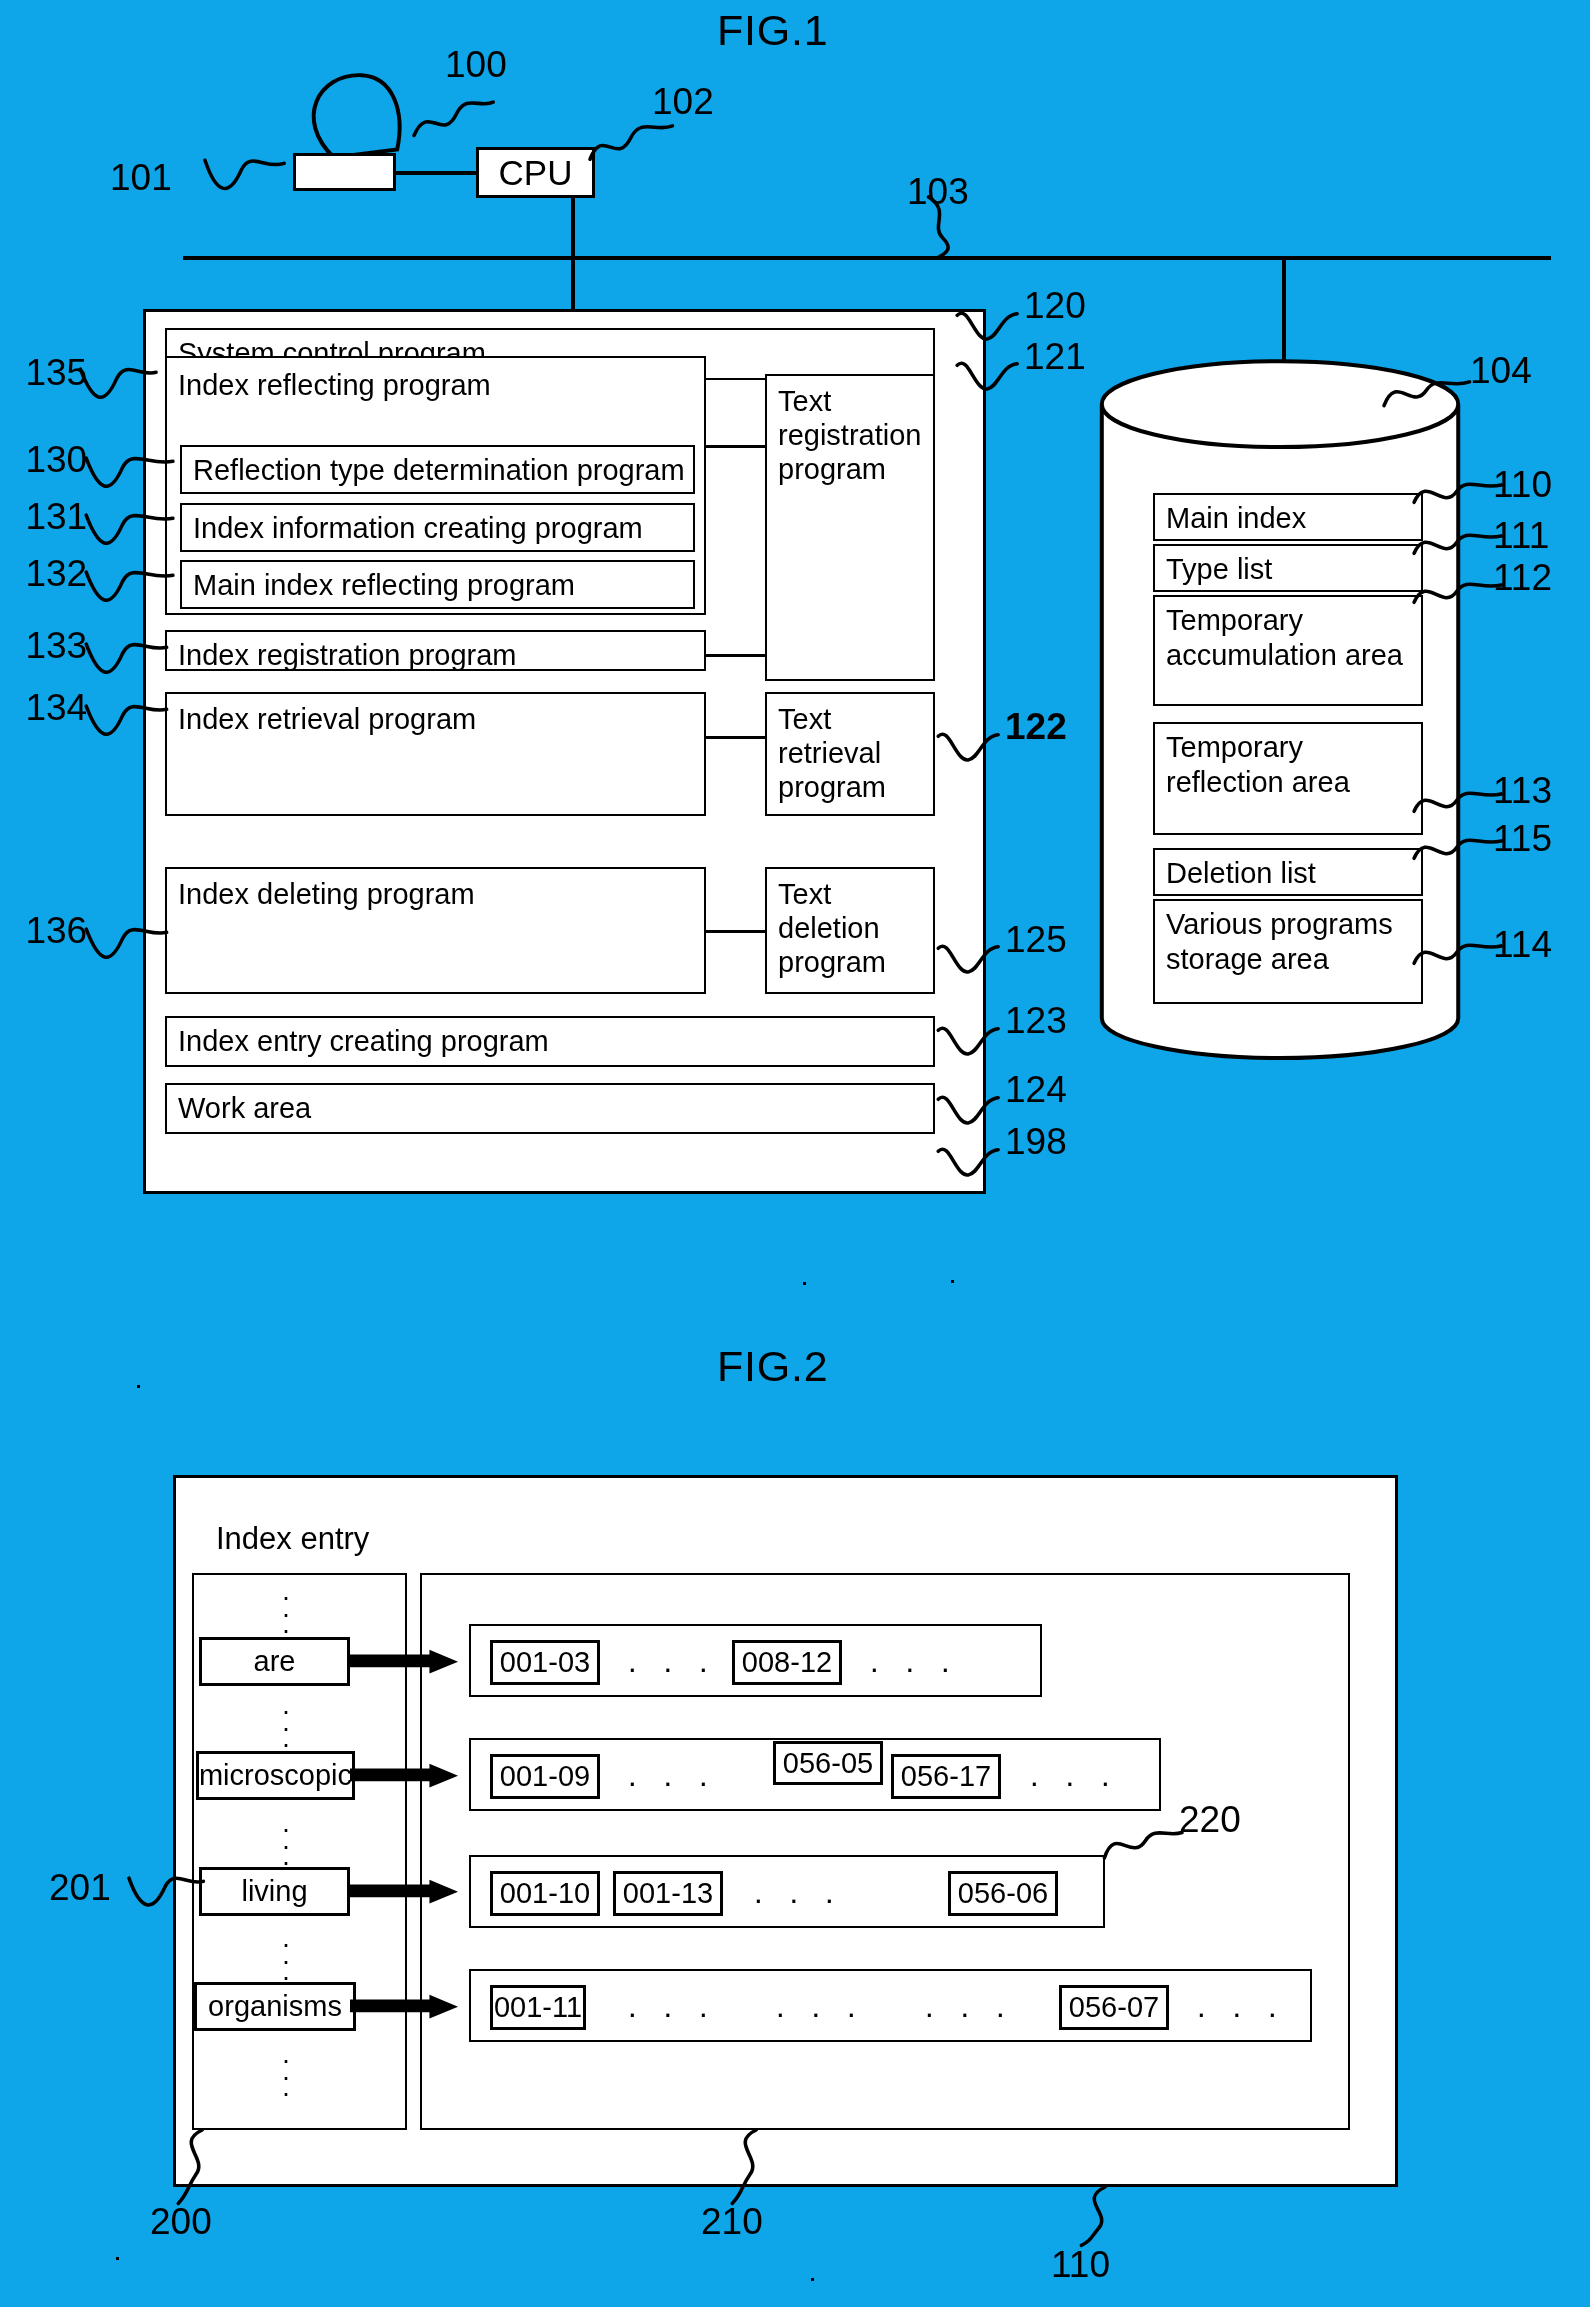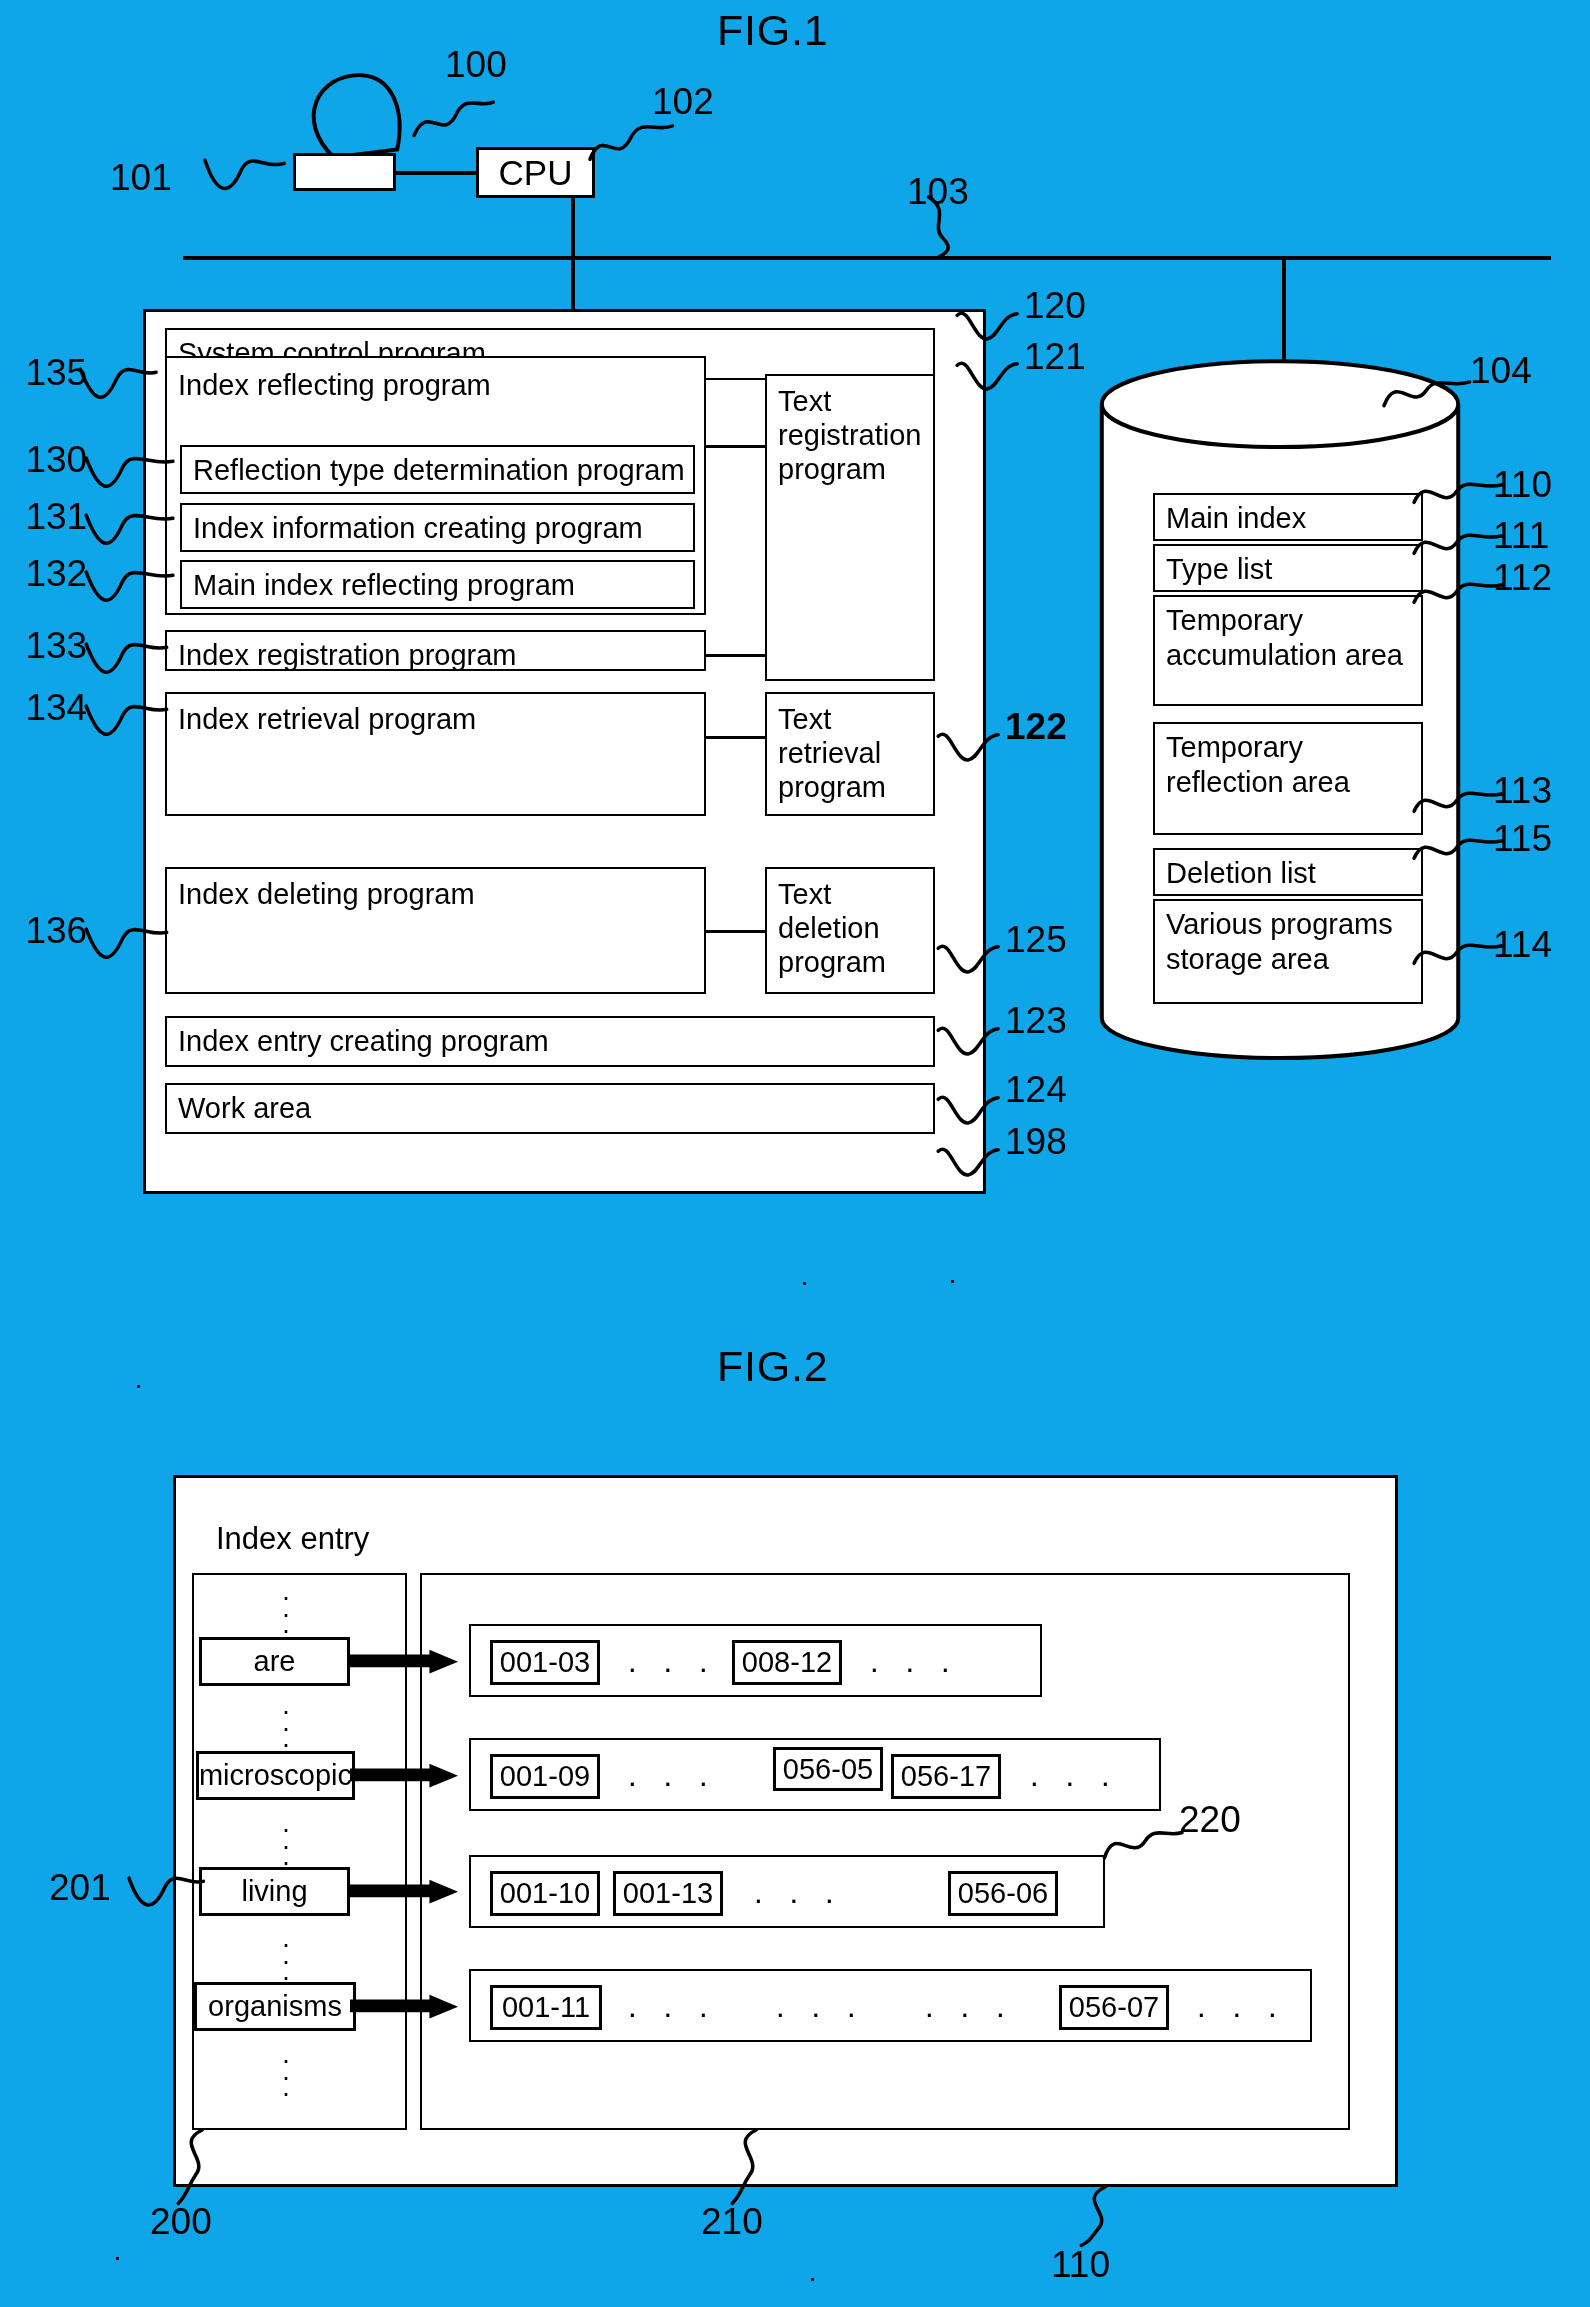--- a/index.html
+++ b/index.html
@@ -359,21 +359,21 @@
   <div class="entrybox" style="left:196px;top:1751px;width:159px;height:49px;">
     <span>microscopic</span>
   </div>
   <svg class="abs" style="left:350px;top:1762px;width:116px;height:29px;" viewBox="0 0 146 36" width="116" height="29">
     <path d="M0 16 L106 16" stroke="#000" stroke-width="16" fill="none"></path>
     <path d="M100 2 L136 17 L100 32 Z" fill="#000"></path>
   </svg>
   <div class="box box-thin" style="left:469px;top:1738px;width:692px;height:73px;">
     <div class="cellbox" style="left:19px;top:14.3px;width:110px;height:45px;">001-09</div>
     <div class="dots" style="left:156px;top:24px;">· · ·</div>
-    <div class="cellbox" style="left:302px;top:7px;width:110px;height:44px;">056-05</div>
+    <div class="cellbox" style="left:302px;top:1px;width:110px;height:44px;">056-05</div>
     <div class="cellbox" style="left:420px;top:14.3px;width:110px;height:45px;">056-17</div>
     <div class="dots" style="left:558px;top:24px;">· · ·</div>
   </div>
 
   <div class="vdots" style="left:270px;top:1821px;width:32px;">·
 ·
 ·</div>
   <div class="entrybox" style="left:199px;top:1867px;width:151px;height:49px;">
     <span>living</span>
   </div>
@@ -401,21 +401,21 @@
 ·
 ·</div>
   <div class="entrybox" style="left:194px;top:1982px;width:162px;height:49px;">
     <span>organisms</span>
   </div>
   <svg class="abs" style="left:350px;top:1993px;width:116px;height:29px;" viewBox="0 0 146 36" width="116" height="29">
     <path d="M0 16 L106 16" stroke="#000" stroke-width="16" fill="none"></path>
     <path d="M100 2 L136 17 L100 32 Z" fill="#000"></path>
   </svg>
   <div class="box box-thin" style="left:469px;top:1969px;width:843px;height:73px;">
-    <div class="cellbox" style="left:19px;top:14.3px;width:112px;height:45px;">001-11</div>
+    <div class="cellbox" style="left:19px;top:14.3px;width:96px;height:45px;">001-11</div>
     <div class="dots" style="left:156px;top:24px;">· · ·</div>
     <div class="dots" style="left:304px;top:24px;">· · ·</div>
     <div class="dots" style="left:453px;top:24px;">· · ·</div>
     <div class="cellbox" style="left:588px;top:14.3px;width:110px;height:45px;">056-07</div>
     <div class="dots" style="left:725px;top:24px;">· · ·</div>
   </div>
 
   <div class="vdots" style="left:270px;top:2052px;width:32px;">·
 ·
 ·</div>

